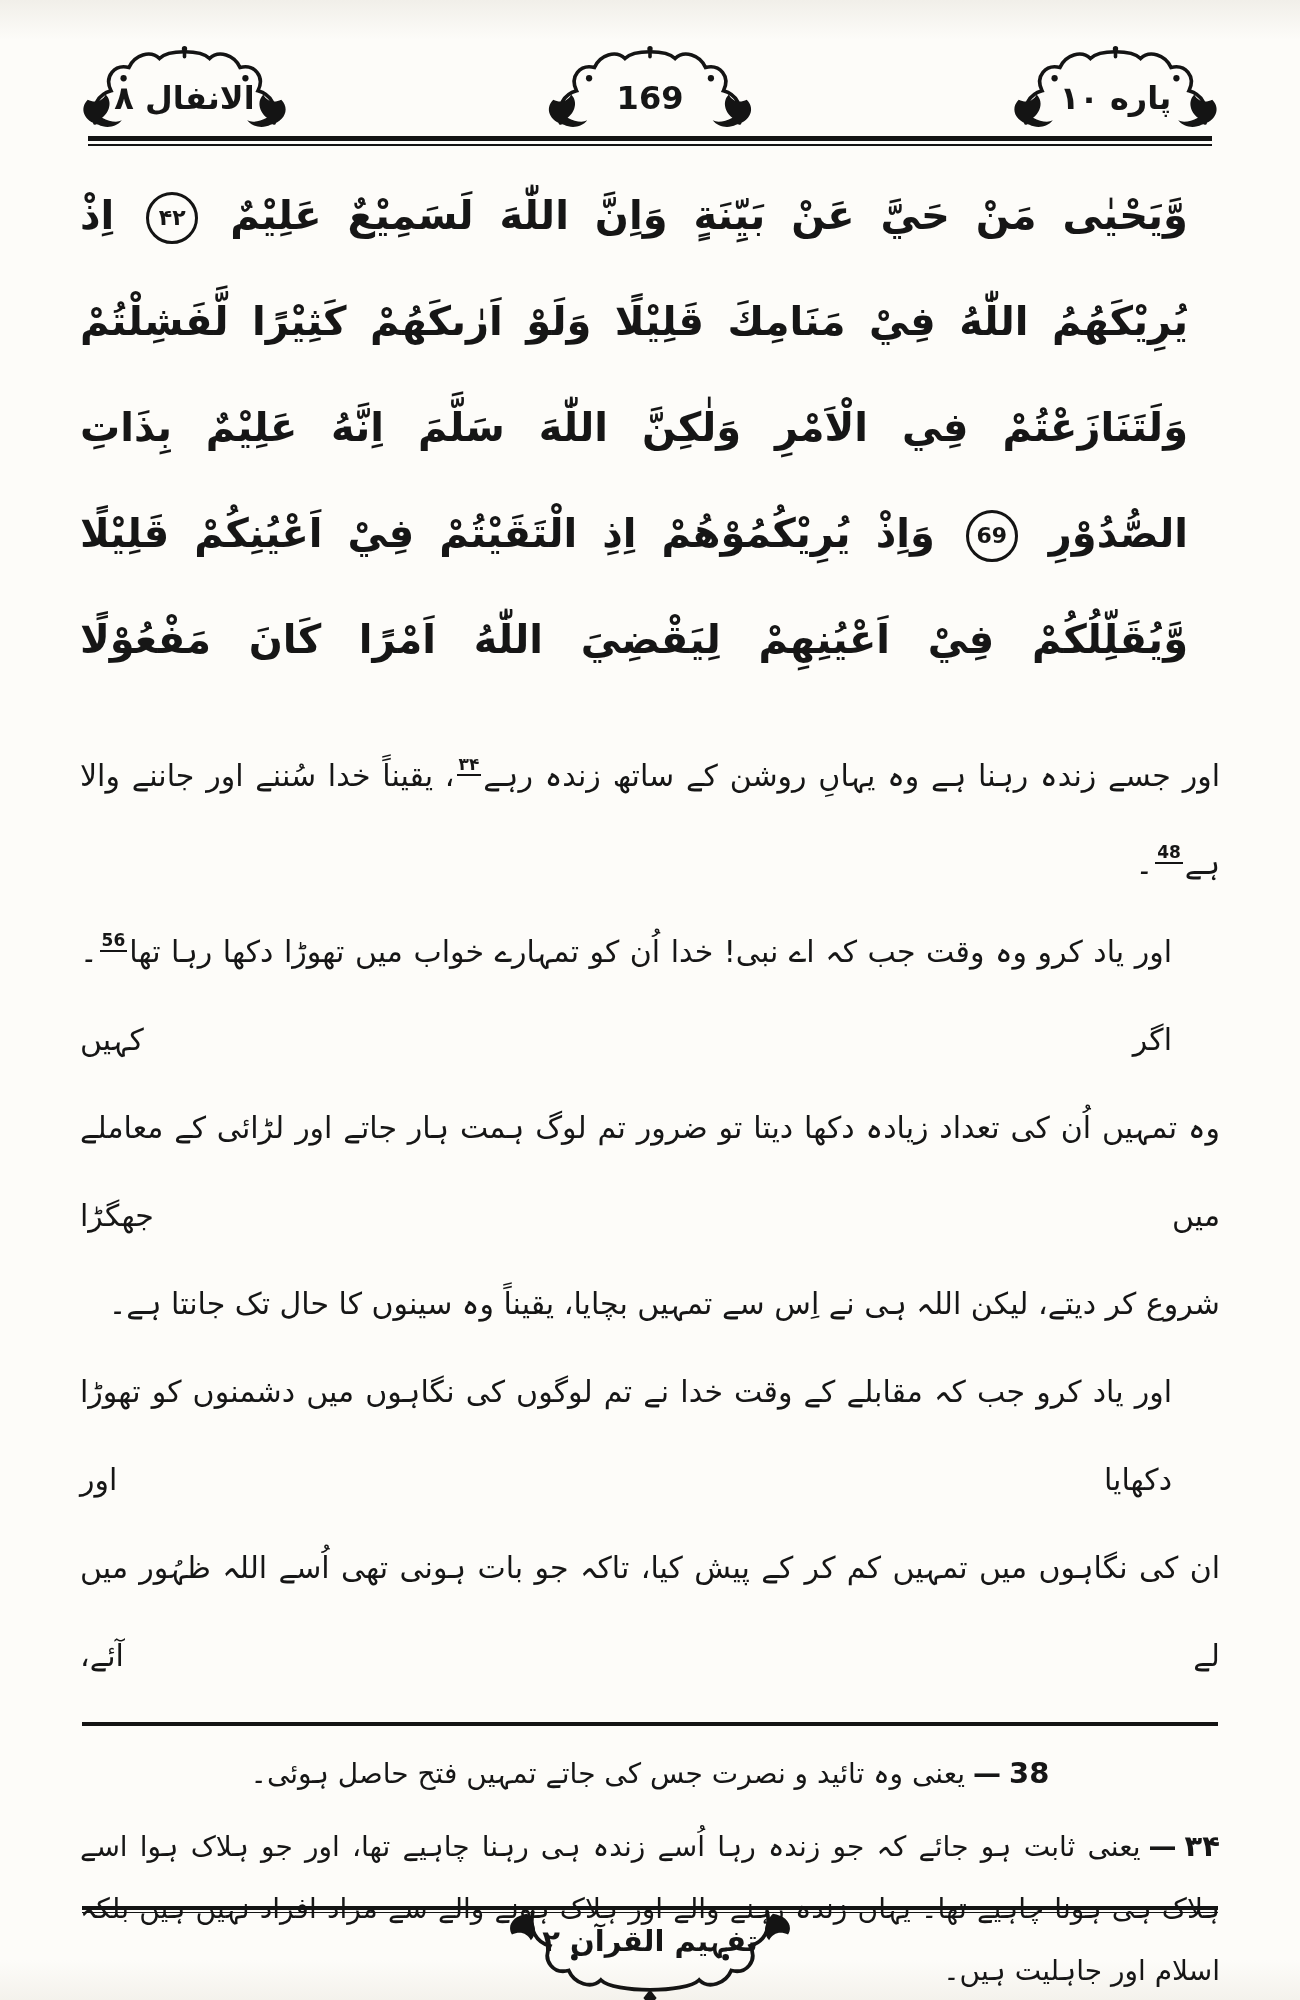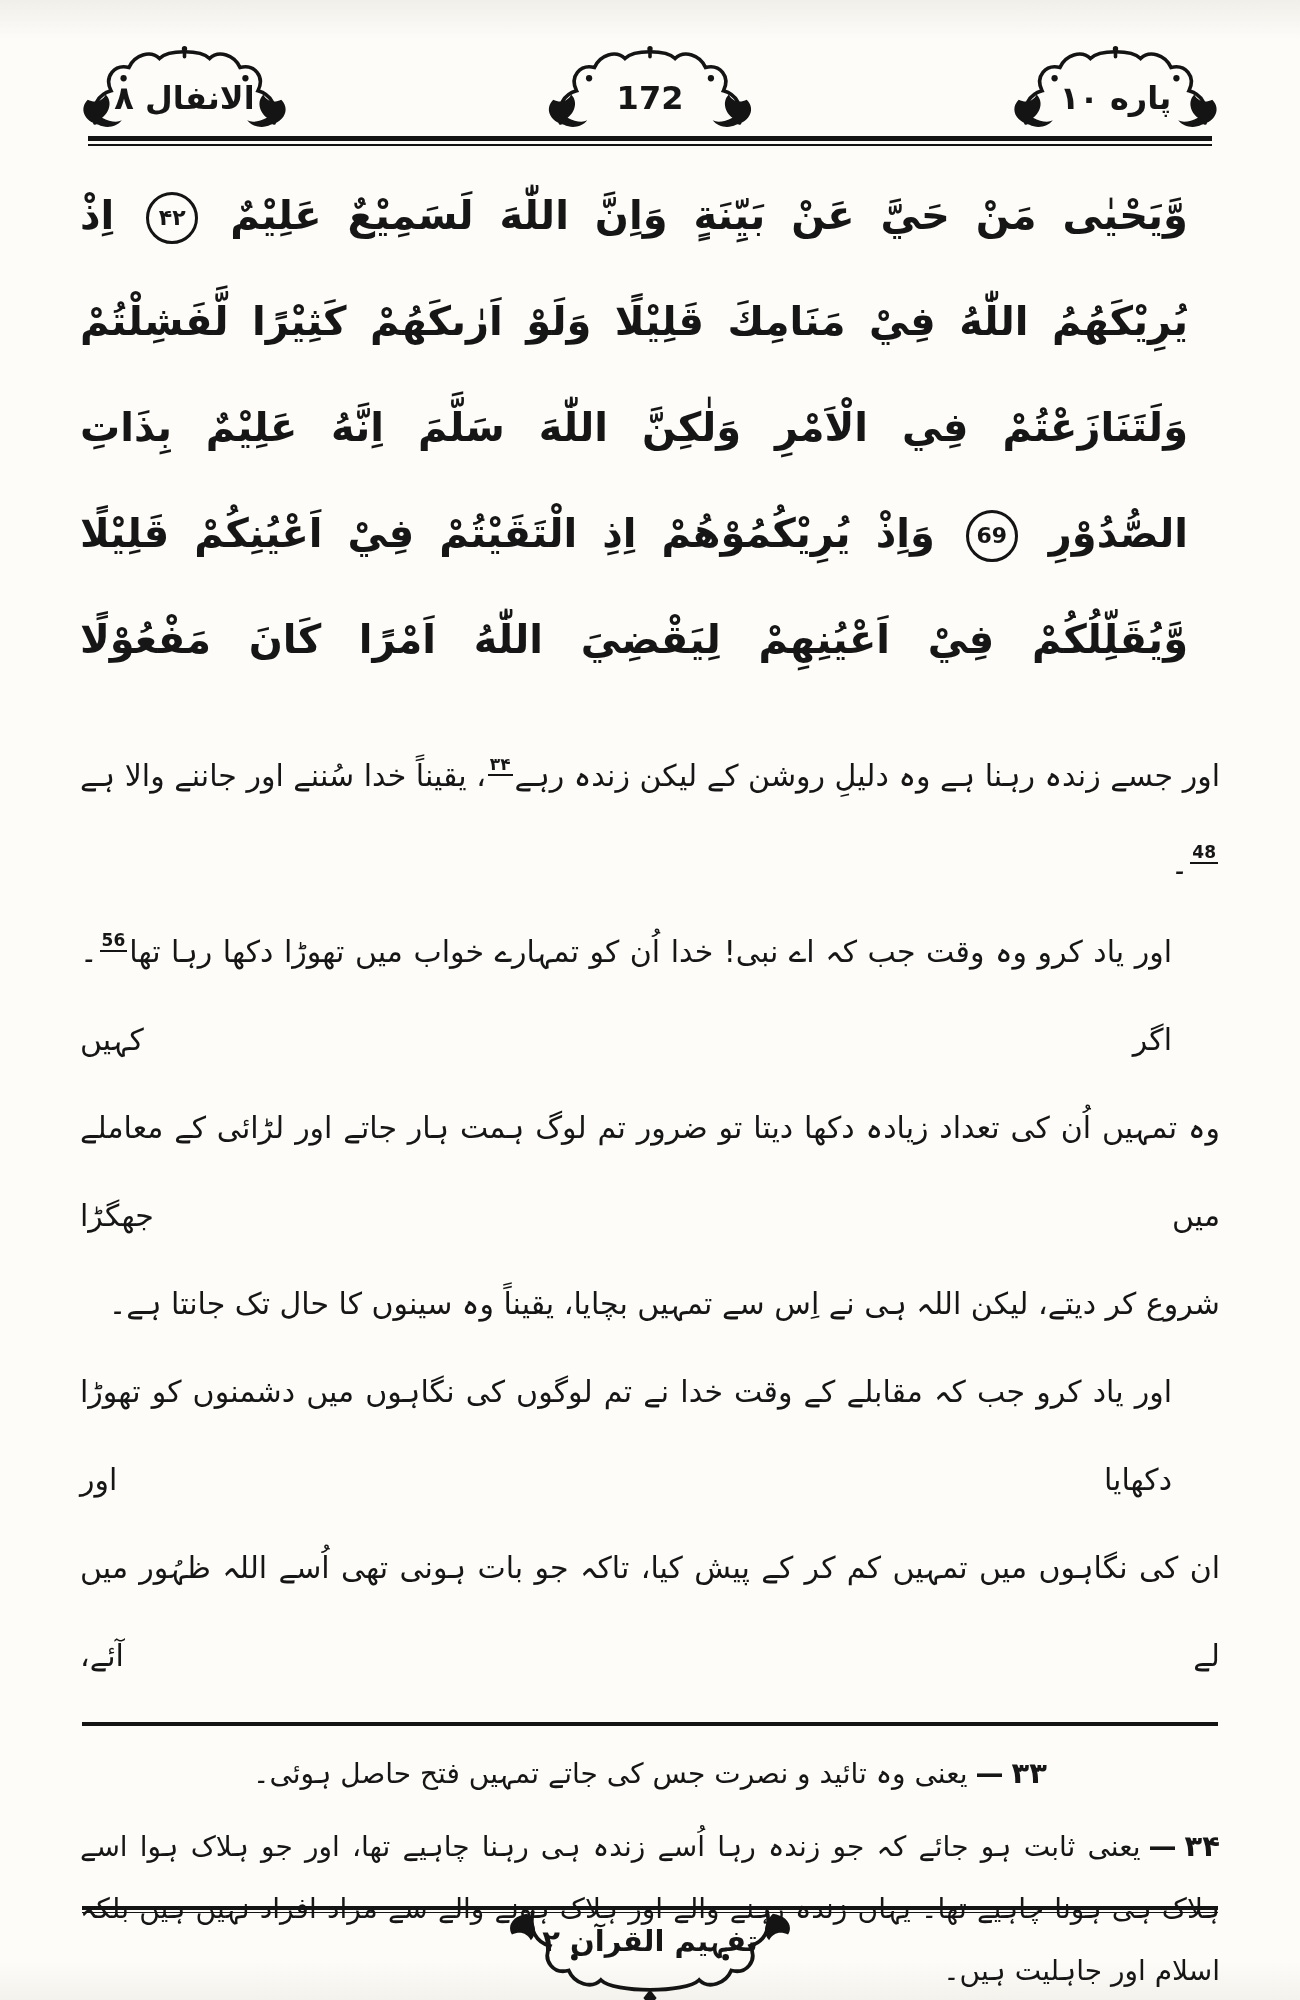--- a/index.html
+++ b/index.html
@@ -95,51 +95,51 @@
     <div class="orn">
       <svg viewBox="0 0 260 96">
           <use href="#cartouche-up"></use>
         </svg>
       <span class="lbl">پاره ۱۰</span>
     </div>
     <div class="orn mid">
       <svg viewBox="0 0 260 96">
           <use href="#cartouche-up"></use>
         </svg>
-      <span class="lbl">172</span>
+      <span class="lbl">169</span>
     </div>
     <div class="orn">
       <svg viewBox="0 0 260 96">
           <use href="#cartouche-up"></use>
         </svg>
       <span class="lbl">الانفال ۸</span>
     </div>
   </div>
   <div class="hdr-rule"></div>
 
   <div class="quran" dir="rtl">
     <div class="qline"><span>وَّيَحْيٰى مَنْ حَيَّ عَنْ بَيِّنَةٍ وَاِنَّ اللّٰهَ لَسَمِيْعٌ عَلِيْمٌ</span> <span class="verse">۴۲</span> <span>اِذْ</span></div>
     <div class="qline"><span>يُرِيْكَهُمُ اللّٰهُ فِيْ مَنَامِكَ قَلِيْلًا وَلَوْ اَرٰىكَهُمْ كَثِيْرًا لَّفَشِلْتُمْ</span></div>
     <div class="qline"><span>وَلَتَنَازَعْتُمْ فِي الْاَمْرِ وَلٰكِنَّ اللّٰهَ سَلَّمَ اِنَّهُ عَلِيْمٌ بِذَاتِ</span></div>
     <div class="qline"><span>الصُّدُوْرِ</span> <span class="verse">69</span> <span>وَاِذْ يُرِيْكُمُوْهُمْ اِذِ الْتَقَيْتُمْ فِيْ اَعْيُنِكُمْ قَلِيْلًا</span></div>
     <div class="qline"><span>وَّيُقَلِّلُكُمْ فِيْ اَعْيُنِهِمْ لِيَقْضِيَ اللّٰهُ اَمْرًا كَانَ مَفْعُوْلًا</span></div>
   </div>
 
   <div class="urdu" dir="rtl">
-    <div class="uline"><span>اور جسے زندہ رہنا ہے وہ دلیلِ روشن کے لیکن زندہ رہے</span><span class="fnref">۳۴</span><span>، یقیناً خدا سُننے اور جاننے والا ہے</span><span class="fnref">48</span><span>۔</span></div>
+    <div class="uline"><span>اور جسے زندہ رہنا ہے وہ یہاںِ روشن کے ساتھ زندہ رہے</span><span class="fnref">۳۴</span><span>، یقیناً خدا سُننے اور جاننے والا ہے</span><span class="fnref">48</span><span>۔</span></div>
     <div class="uline indent"><span>اور یاد کرو وہ وقت جب کہ اے نبی! خدا اُن کو تمہارے خواب میں تھوڑا دکھا رہا تھا</span><span class="fnref">56</span><span>۔ اگر کہیں</span></div>
     <div class="uline"><span>وہ تمہیں اُن کی تعداد زیادہ دکھا دیتا تو ضرور تم لوگ ہمت ہار جاتے اور لڑائی کے معاملے میں جھگڑا</span></div>
     <div class="uline paraend"><span>شروع کر دیتے، لیکن اللہ ہی نے اِس سے تمہیں بچایا، یقیناً وہ سینوں کا حال تک جانتا ہے۔</span></div>
     <div class="uline indent"><span>اور یاد کرو جب کہ مقابلے کے وقت خدا نے تم لوگوں کی نگاہوں میں دشمنوں کو تھوڑا دکھایا اور</span></div>
     <div class="uline"><span>ان کی نگاہوں میں تمہیں کم کر کے پیش کیا، تاکہ جو بات ہونی تھی اُسے اللہ ظہُور میں لے آئے،</span></div>
   </div>
 
   <div class="fn-divider"></div>
   <div class="fns" dir="rtl">
-    <div class="fn single"><span class="fn-num">۳۳</span><span class="fn-dash">—</span><span class="fn-text">یعنی وہ تائید و نصرت جس کی جاتے تمہیں فتح حاصل ہوئی۔</span></div>
+    <div class="fn single"><span class="fn-num">38</span><span class="fn-dash">—</span><span class="fn-text">یعنی وہ تائید و نصرت جس کی جاتے تمہیں فتح حاصل ہوئی۔</span></div>
     <div class="fn"><span class="fn-num">۳۴</span><span class="fn-dash">—</span><span class="fn-text">یعنی ثابت ہو جائے کہ جو زندہ رہا اُسے زندہ ہی رہنا چاہیے تھا، اور جو ہلاک ہوا اسے ہلاک ہی ہونا چاہیے تھا۔ یہاں زندہ رہنے والے اور ہلاک ہونے والے سے مراد افراد نہیں ہیں بلکہ اسلام اور جاہلیت ہیں۔</span></div>
 
   </div>
 
   <div class="ftr">
     <div class="ftr-rule"></div>
     <div class="ftr-orn">
       <svg viewBox="0 0 340 110">
           <use href="#cartouche-down"></use>
         </svg>

